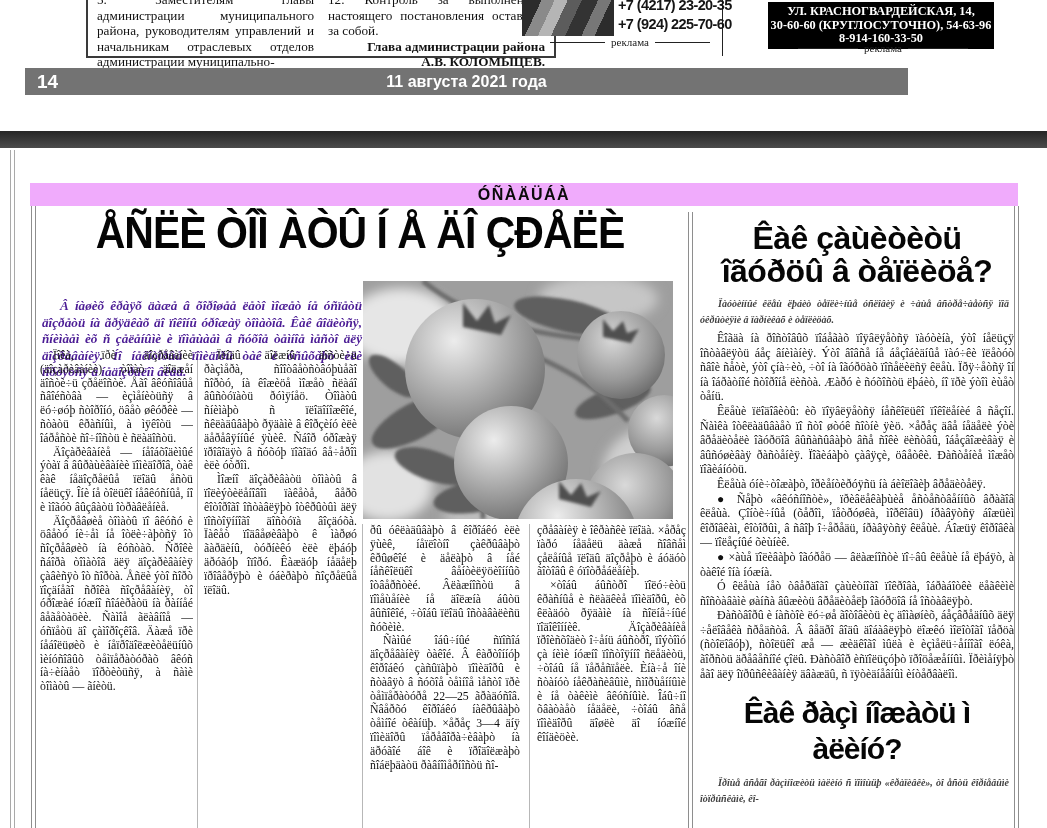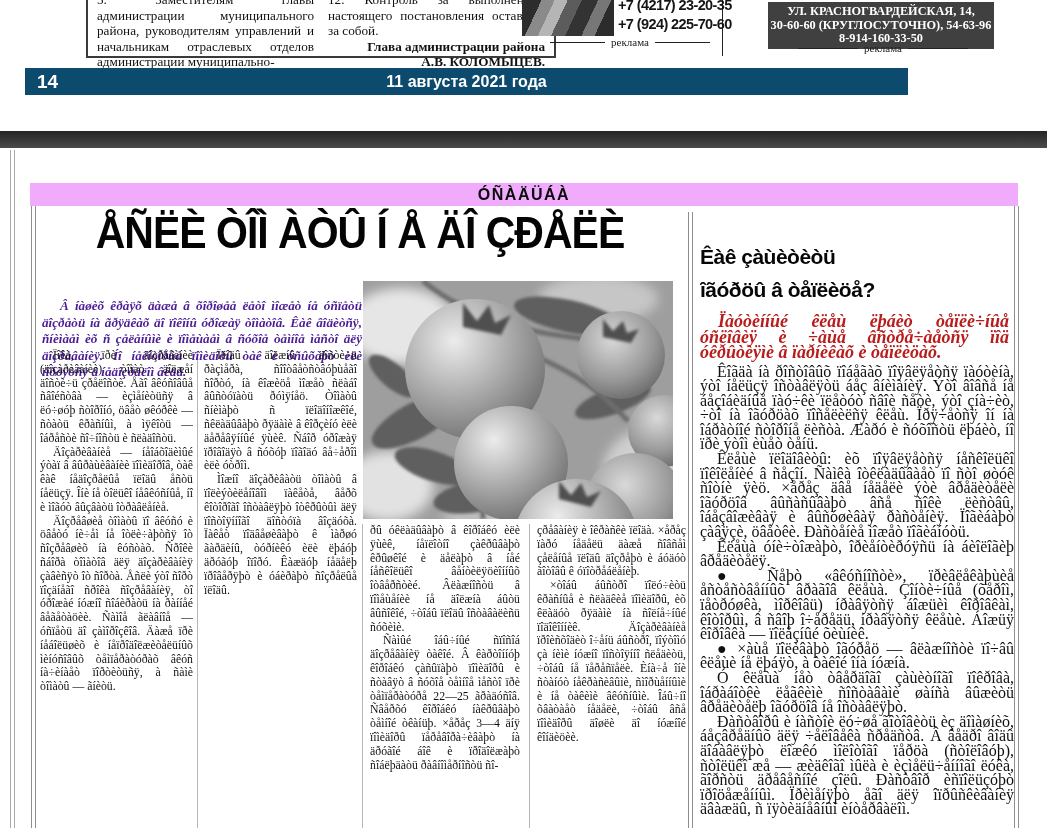--- a/index.html
+++ b/index.html
@@ -23,26 +23,26 @@
           font-family:"Liberation Sans",sans-serif;font-weight:bold;font-size:14.5px;
           line-height:19px;letter-spacing:-0.6px;white-space:nowrap;color:#151515;}
   .rek{position:absolute;display:flex;align-items:center;gap:6px;
        font-size:11px;color:#222;font-family:"Liberation Serif",serif;}
   .rek::before,.rek::after{content:"";flex:1;border-top:1.3px solid #222;}
   .rek1{left:30px;top:44px;width:160px;}
   .rek2{left:30px;top:42px;width:170px;}
 
   
   .ad2{left:768px;top:0;width:226px;height:60px;}
-  .ad2-box{position:absolute;left:0;top:2px;width:226px;background:#404040;color:#fff;
+  .ad2-box{position:absolute;left:0;top:2px;width:226px;background:#000000;color:#fff;
            text-align:center;font-weight:bold;font-size:12.3px;line-height:13.5px;
            padding:3px 2px;box-sizing:border-box;}
 
   
-  .mast-bar{left:25px;top:68px;width:883px;height:27px;background:#0c4a6e;
+  .mast-bar{left:25px;top:68px;width:883px;height:27px;background:#737373;
             font-family:"Liberation Sans",sans-serif;color:#fff;font-weight:bold;}
   .pagenum{position:absolute;left:12px;top:3px;font-size:19px;}
   .mdate{position:absolute;left:0;right:0;top:5px;text-align:center;font-size:16px;}
   .paper-title{left:906px;top:64px;width:116px;height:30px;font-family:"Liberation Serif",serif;
                font-weight:bold;font-size:25px;color:#0c0c0c;text-align:center;}
 
   .dark-bar{left:0;top:131px;width:1047px;height:17px;
             background:linear-gradient(180deg,#262626,#4b4b4b);}
 
   .left-rule{left:10px;top:150px;width:3px;height:678px;border-left:1px solid #a9a9a9;border-right:1px solid #a9a9a9;}
@@ -66,25 +66,25 @@
   .col{overflow:hidden;}
   .col p{margin:0;font-size:11.8px;line-height:13.8px;text-align:justify;text-indent:13px;color:#101010;font-family:Liberation Serif, serif;}
   .col p.cont{text-indent:0;}
   .col1{left:40px;top:349px;width:153px;height:479px;}
   .col2{left:204px;top:349px;width:153px;height:479px;}
   .col3{left:370px;top:524px;width:150px;height:304px;}
   .col4{left:537px;top:524px;width:149px;height:304px;}
 
   
   .sidebar{left:700px;top:212px;width:314px;height:616px;overflow:hidden;}
-  .sb-h1{margin-top:28px;font-family:"Liberation Sans",sans-serif;
-         font-weight:bold;font-size:21px;line-height:33px;letter-spacing:-0.5px;color:#060606;}
-  .sb-lead{font-weight:bold;font-style:italic;font-size:18px;line-height:15.5px;
-           text-align:justify;text-indent:18px;margin:8px 5px 4px 0;color:#b91c1c;}
-  .sidebar p.body{margin:0;font-size:16px;line-height:14.6px;text-align:justify;text-indent:17px;color:#101010;}
+  .sb-h1{margin-top:10px;text-align:center;font-family:"Liberation Sans",sans-serif;
+         font-weight:bold;font-size:32px;line-height:33px;letter-spacing:-0.5px;color:#060606;}
+  .sb-lead{font-weight:bold;font-style:italic;font-size:10px;line-height:15.5px;
+           text-align:justify;text-indent:18px;margin:8px 5px 4px 0;color:#404040;}
+  .sidebar p.body{margin:0;font-size:12px;line-height:14.6px;text-align:justify;text-indent:17px;color:#101010;}
   .sb-h2{margin-top:14px;text-align:center;font-family:"Liberation Sans",sans-serif;
          font-weight:bold;font-size:30px;line-height:36px;letter-spacing:-1px;color:#060606;}
 </style>
 </head>
 <body>
 
 <div class="page">
 
   <div class="abs prev-box">
     <div class="prev-col">

